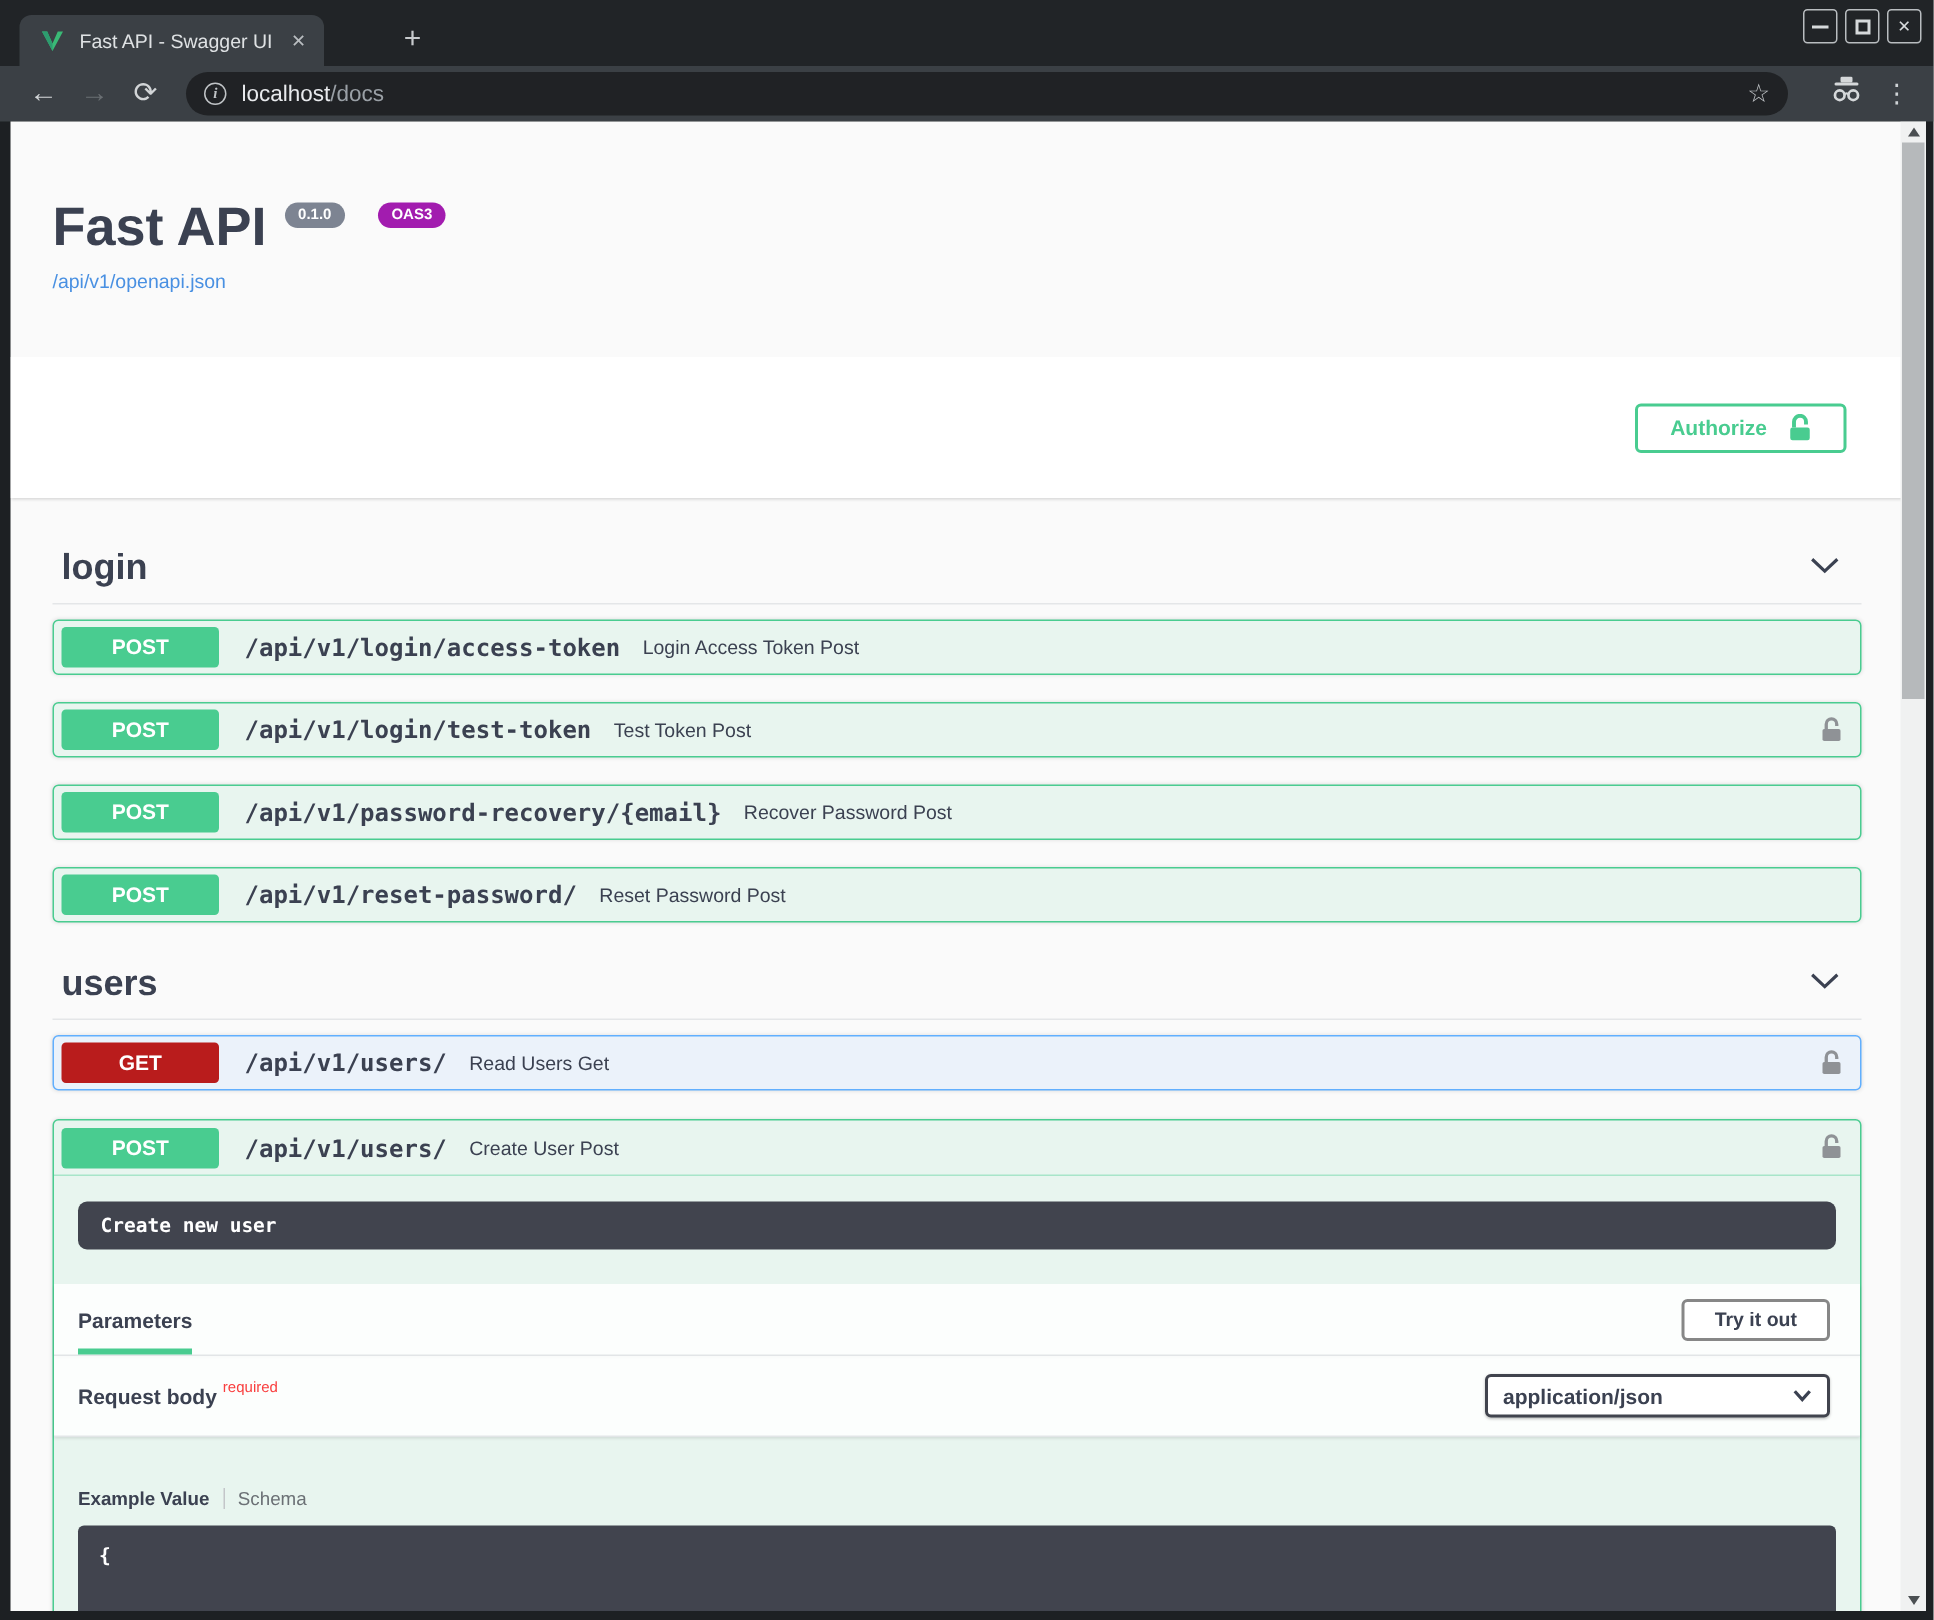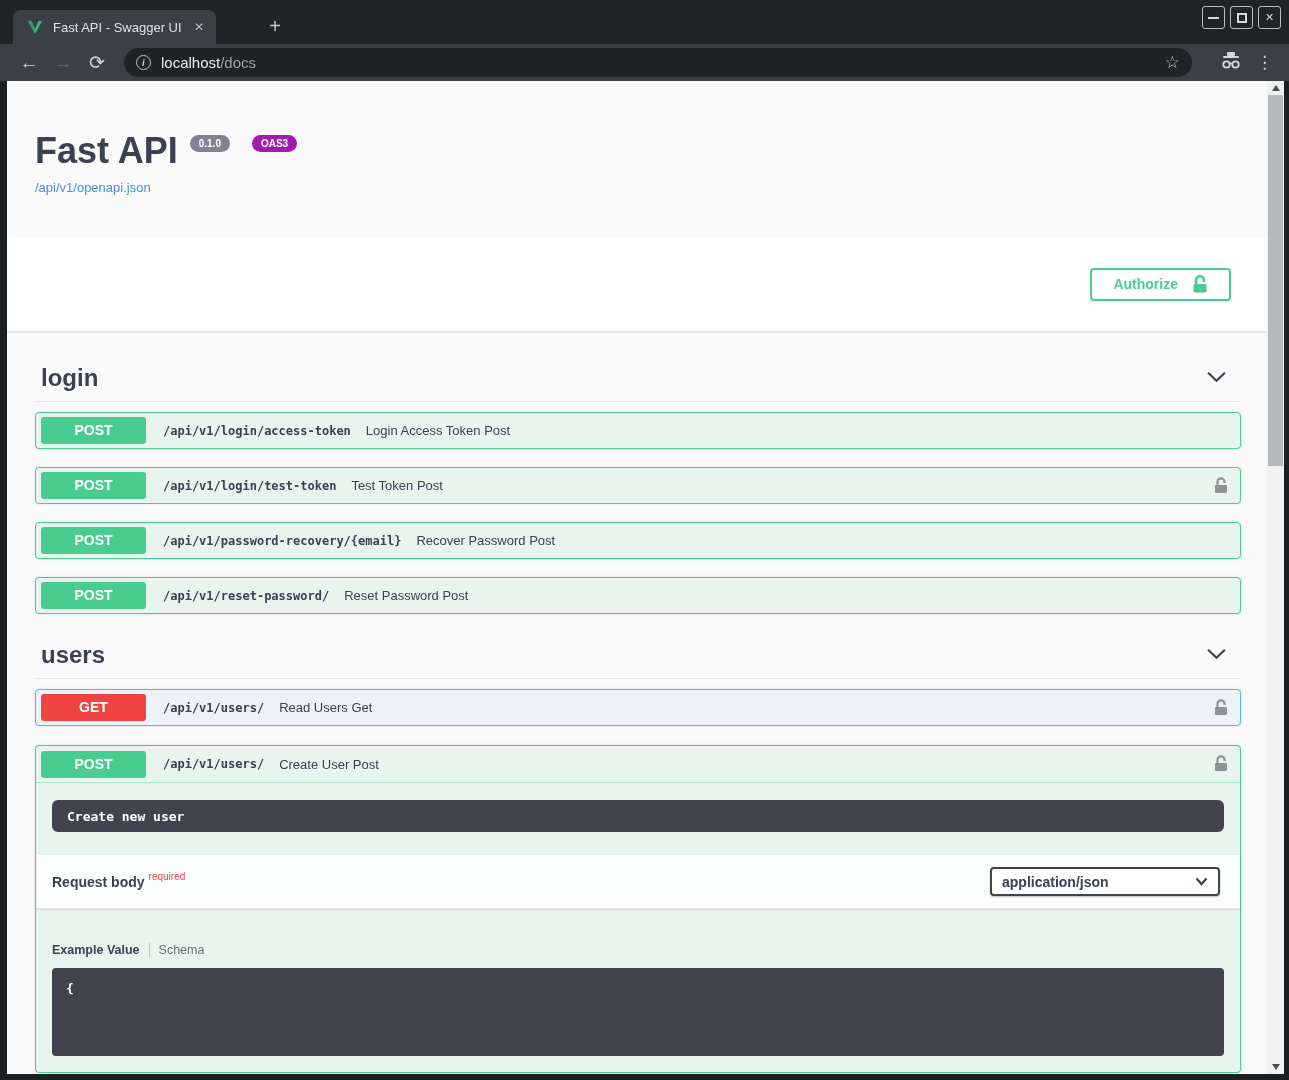--- a/index.html
+++ b/index.html
@@ -72,23 +72,23 @@
   .sec-title { font-size:24px; font-weight:bold; color:#3b4151; }
   .sec-chevron { cursor:pointer; padding-right:12px; }
 
   .opblock { height:37px; border-radius:4px; margin-top:10px; margin-bottom:18px; display:flex; align-items:center;
              padding:0 12px 0 5px; box-shadow:0 0 3px rgba(0,0,0,.12); cursor:pointer; }
   .opblock.post { background:#e8f5ef; border:1px solid #49cc90; }
   .opblock.get { background:#ebf2fa; border:1px solid #61affe; }
   .method-badge { width:105px; height:27px; line-height:27px; text-align:center; border-radius:3px;
                   color:#fff; font-size:14px; font-weight:bold; flex:none; }
   .method-badge.post { background:#49cc90; }
-  .method-badge.get { background:#ef4444; }
+  .method-badge.get { background:#b91c1c; }
   .op-path { margin-left:17px; font-family:"DejaVu Sans Mono","Liberation Mono",monospace; font-weight:bold;
-             font-size:12px; color:#3b4151; }
+             font-size:16px; color:#3b4151; }
   .op-summary { margin-left:15px; font-size:13px; color:#3b4151; }
   .op-lock { margin-left:auto; cursor:pointer; display:flex; }
 
   
   .opblock-open { margin-top:19px; border:1px solid #49cc90; border-radius:4px; background:#e8f5ef;
                   box-shadow:0 0 3px rgba(0,0,0,.12); }
   .opblock-open .summary-row { height:37px; display:flex; align-items:center; padding:0 12px 0 5px;
                                border-bottom:1px solid rgba(73,204,144,.4); cursor:pointer; }
   .desc-bar { margin:17px 16px 23px; height:32px; background:#41444e; border-radius:6px; color:#fff;
               font-family:"DejaVu Sans Mono","Liberation Mono",monospace; font-weight:bold; font-size:13px;
@@ -256,20 +256,24 @@
         <span class="op-lock">
           <svg width="14" height="18" viewBox="0 0 14 18">
             <path d="M3.5 8 V4.8 a3.5 3.5 0 0 1 7 0 V6" fill="none" stroke="#8f9296" stroke-width="2.2"></path>
             <rect x="1" y="8" width="12" height="8" rx="1.2" fill="#8f9296"></rect>
           </svg>
         </span>
       </div>
 
       <div class="desc-bar">Create new user</div>
 
+      <div class="sec-hdr-bar">
+        <span class="param-tab">Parameters</span>
+        <button class="tryout-btn">Try it out</button>
+      </div>
 
 
       <div class="sec-hdr-bar reqbody-bar">
         <span class="param-tab reqbody-label">
           <span>Request body</span>
           <span class="required-sup">required</span>
         </span>
         <span class="media-select">
           <span>application/json</span>
           <svg width="13" height="9" viewBox="0 0 13 9">

